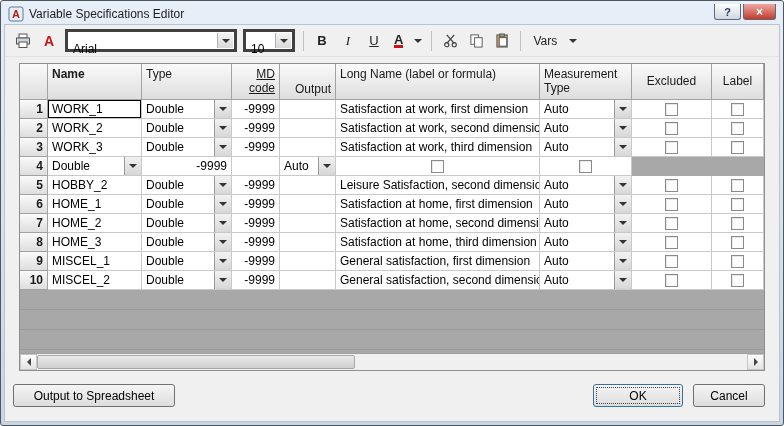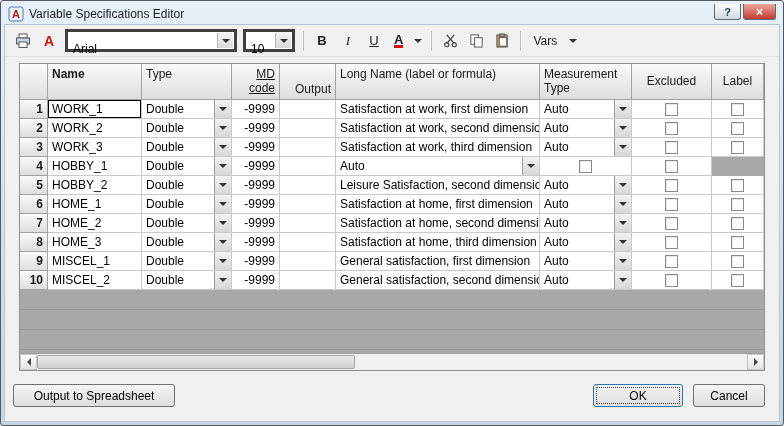--- a/index.html
+++ b/index.html
@@ -329,21 +329,20 @@
         <div class="cell c-center">
             <span class="checkbox"></span>
           </div>
         <div class="cell c-center">
             <span class="checkbox"></span>
           </div>
       </div>
 
       <div class="grid-row data">
         <div class="rnum">4</div>
-        <div class="cell">HOBBY_1</div>
         <div class="cell combo-cell">
             <span>Double</span>
             <span class="cell-drop">
               <i class="arr-down"></i>
             </span>
           </div>
         <div class="cell c-right">-9999</div>
         <div class="cell"></div>
         <div class="cell combo-cell">
             <span>Auto</span>

